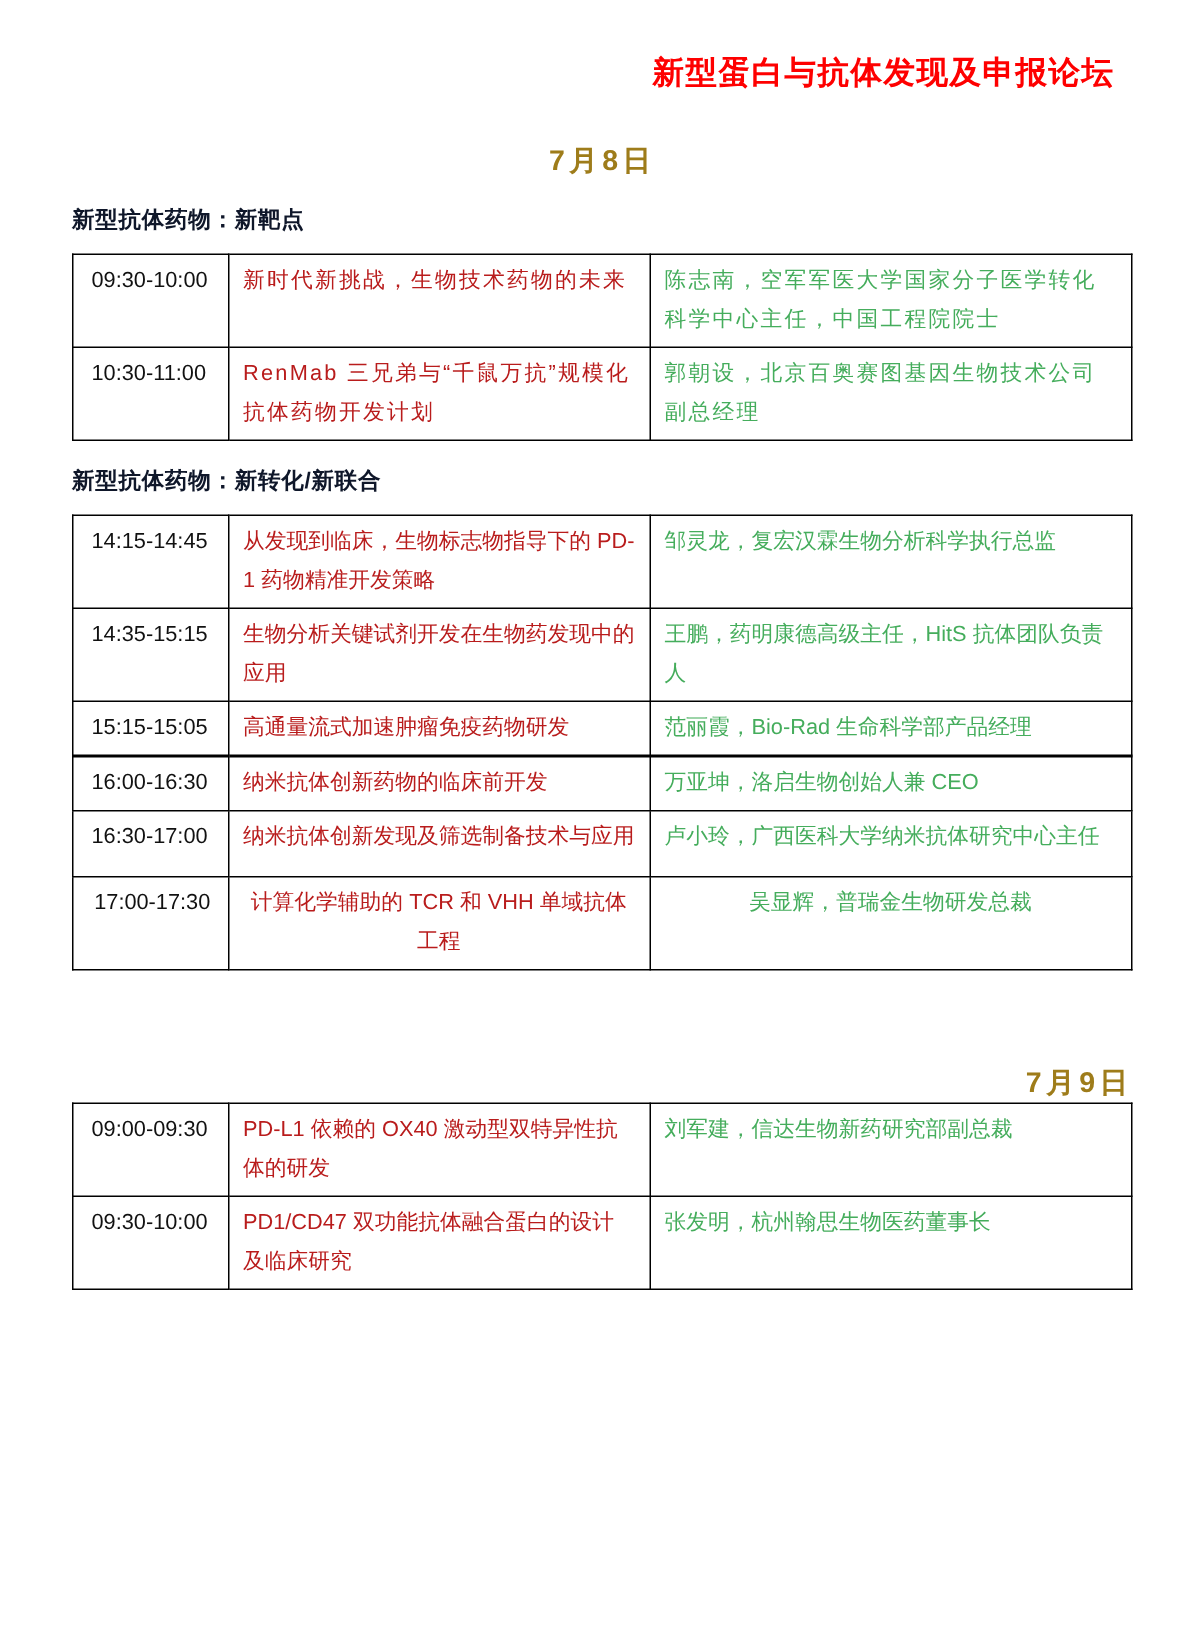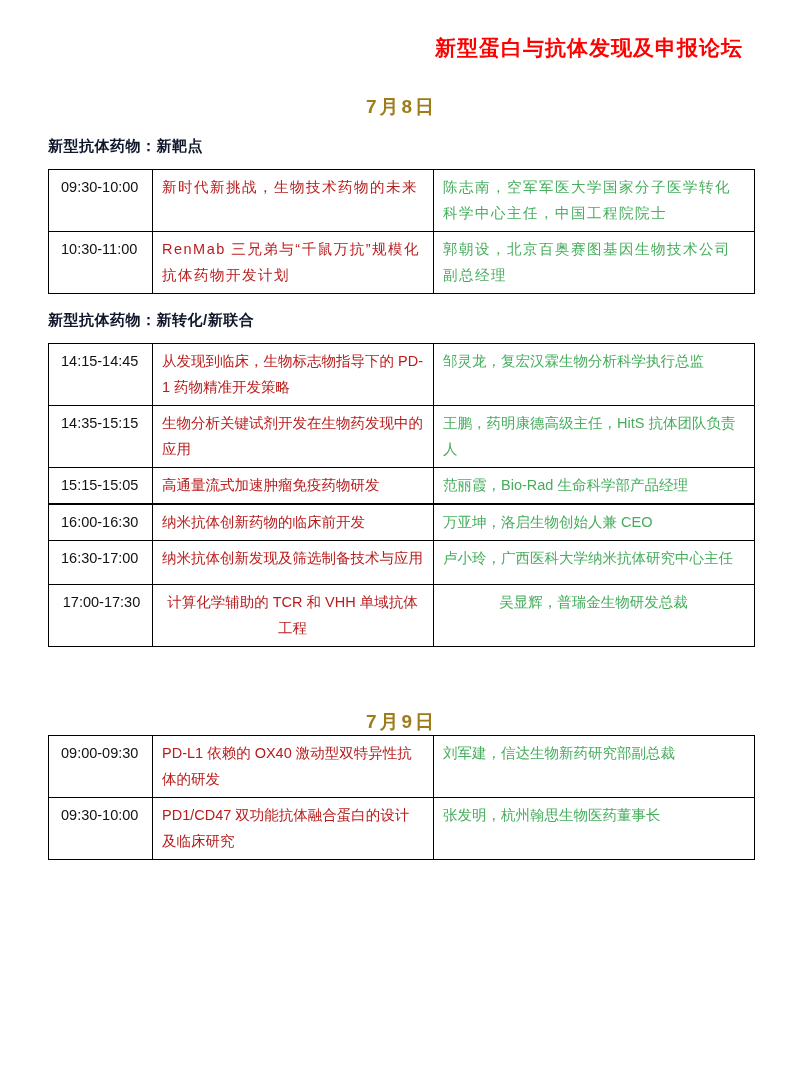--- a/index.html
+++ b/index.html
@@ -27,21 +27,21 @@
     color:var(--title-red);
     letter-spacing:1px;
   }
   .date-heading{
     margin:32px 0 0 0;
     text-align:center;
     font-size:19px;font-weight:700;
     color:var(--date-gold);
     letter-spacing:3px;
   }
-  .day + .day .date-heading{margin-top:62px;}
+  .day + .day .date-heading{margin-top:62px;text-align:right;}
   .section-heading{
     margin:17px 0 13px 0;
     font-size:15px;font-weight:700;
     color:#0f172a;
     letter-spacing:.5px;
   }
   table.schedule{
     width:100%;
     border-collapse:collapse;
     table-layout:fixed;

